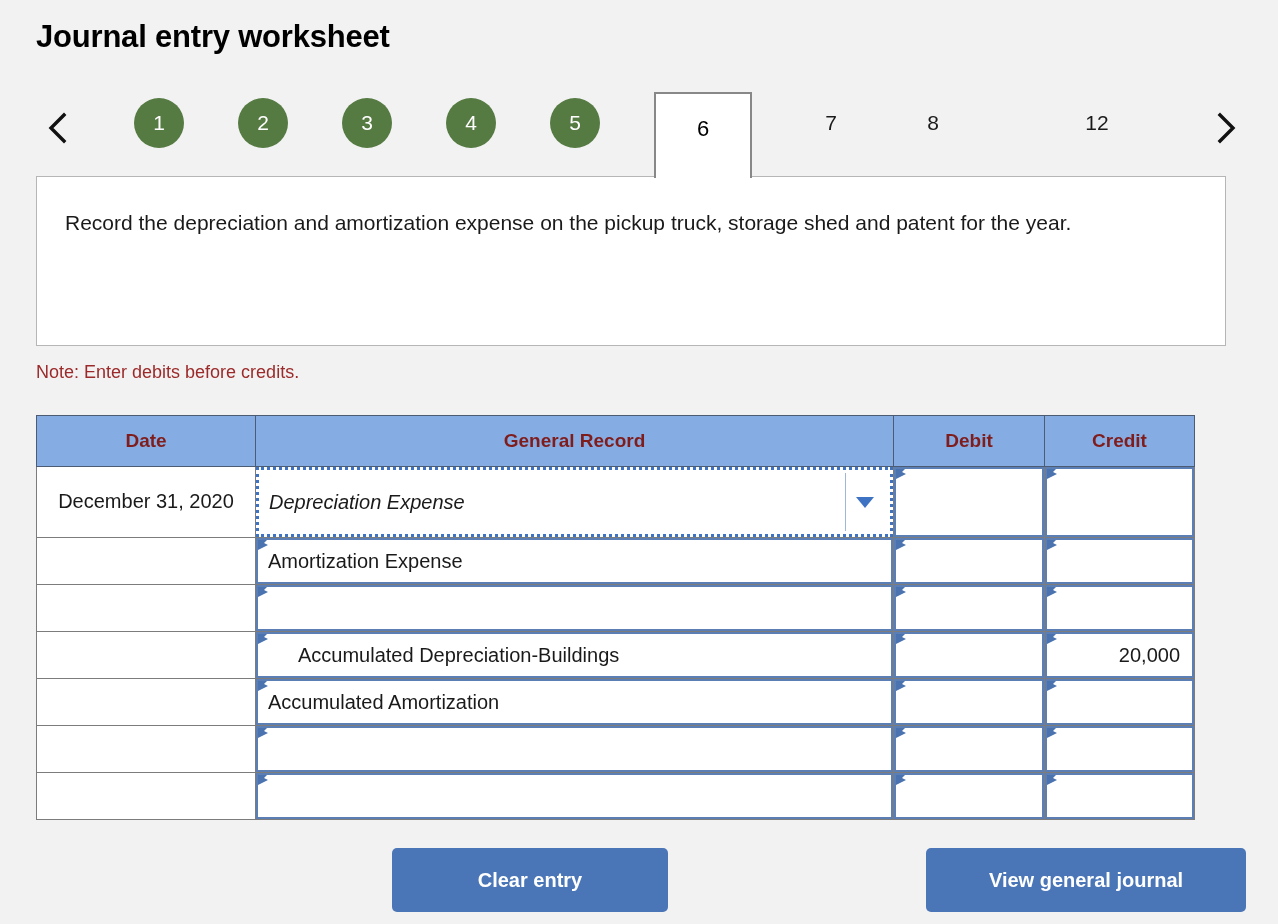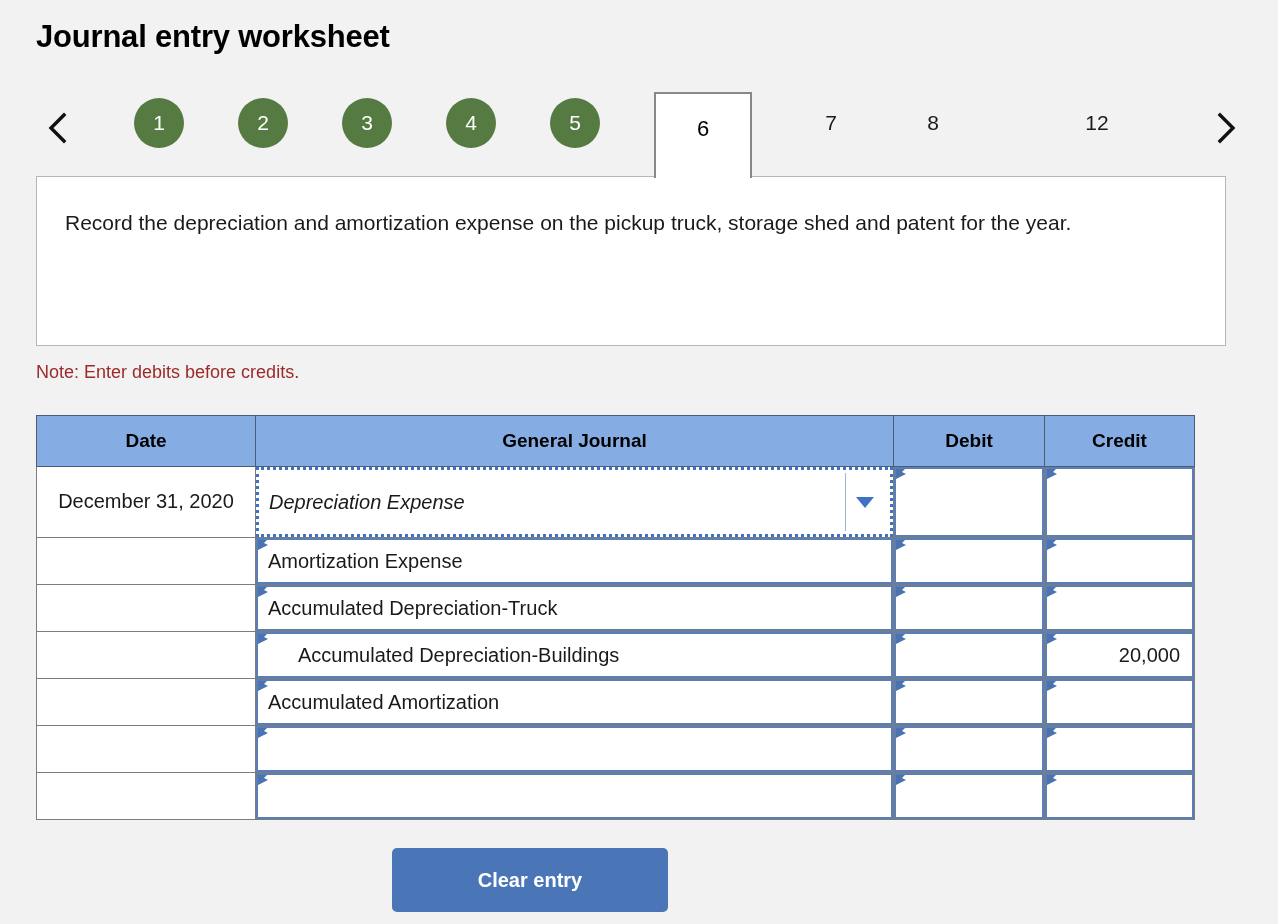--- a/index.html
+++ b/index.html
@@ -144,21 +144,21 @@
     top: 415px;
     width: 1158px;
     border-collapse: collapse;
     table-layout: fixed;
   }
   .journal th {
     background: #86ade3;
     border: 1px solid #4c5d73;
     font-size: 19px;
     font-weight: bold;
-    color: #000000;
+    color: #7f1d1d;
     height: 50px;
     padding: 0;
     text-align: center;
   }
   .col-date   { width: 219px; }
   .col-gj     { width: 638px; }
   .col-debit  { width: 151px; }
   .col-credit { width: 150px; }
 
   .journal td {
@@ -336,21 +336,21 @@
   <table class="journal">
     <colgroup>
       <col class="col-date">
         <col class="col-gj">
         <col class="col-debit">
         <col class="col-credit">
     </colgroup>
     <thead>
       <tr>
         <th>Date</th>
-        <th>General Journal</th>
+        <th>General Record</th>
         <th>Debit</th>
         <th>Credit</th>
       </tr>
     </thead>
     <tbody>
 
       <tr class="row-tall">
         <td class="date-cell">December 31, 2020</td>
         <td>
           <div class="selected-wrap">
@@ -394,21 +394,20 @@
             <span class="cell-text"></span>
           </div>
         </td>
       </tr>
 
       <tr>
         <td class="date-cell"></td>
         <td>
           <div class="cell-field">
             <span class="marker"></span>
-            <span class="cell-text">Accumulated Depreciation-Truck</span>
           </div>
         </td>
         <td>
           <div class="cell-field numeric">
             <span class="marker"></span>
             <span class="cell-text"></span>
           </div>
         </td>
         <td>
           <div class="cell-field numeric">
@@ -503,14 +502,15 @@
             <span class="marker"></span>
             <span class="cell-text"></span>
           </div>
         </td>
       </tr>
 
     </tbody>
   </table>
 
   <button class="action-btn" id="btn-clear">Clear entry</button>
+  <button class="action-btn" id="btn-view">View general journal</button>
 
 </div>
 
 </body></html>

